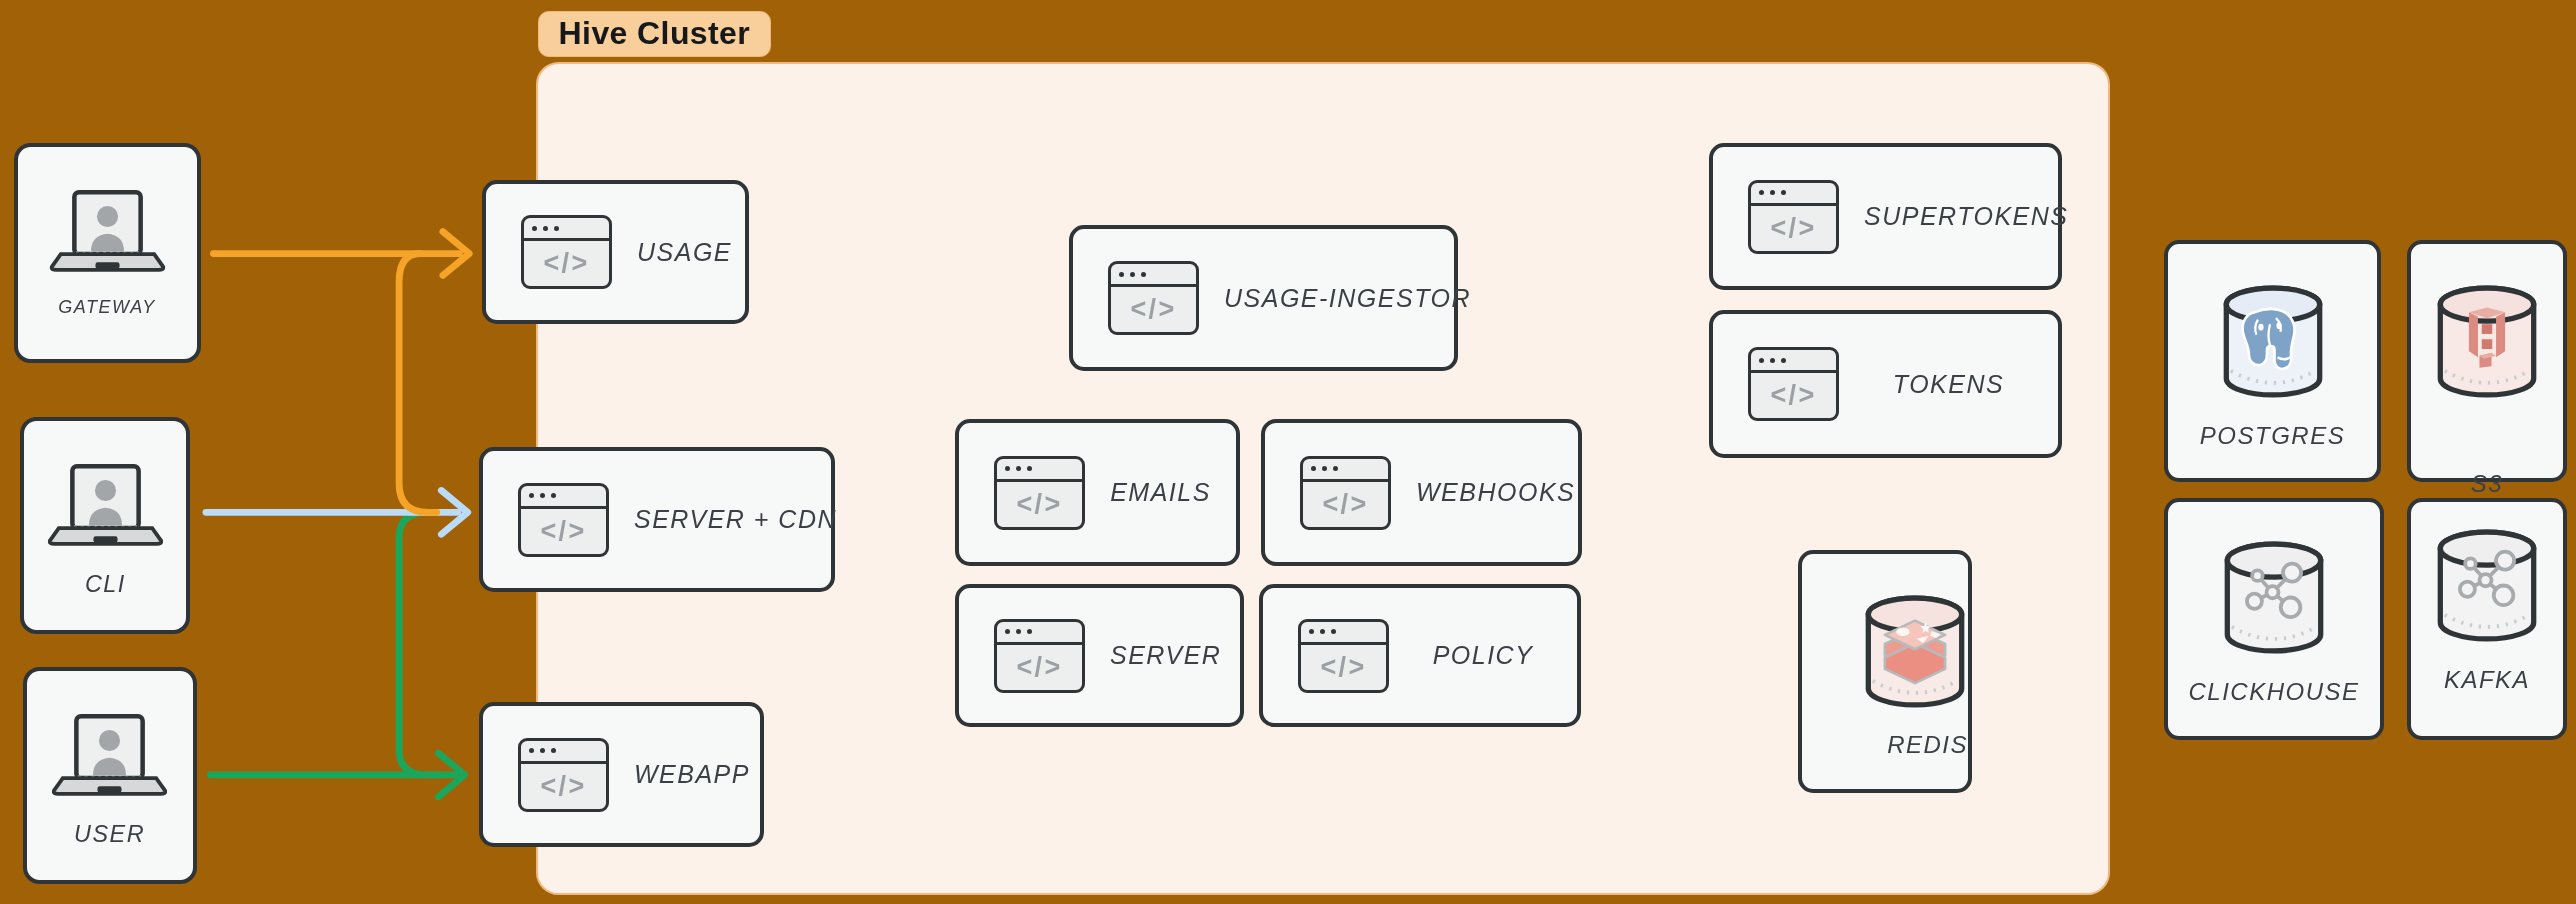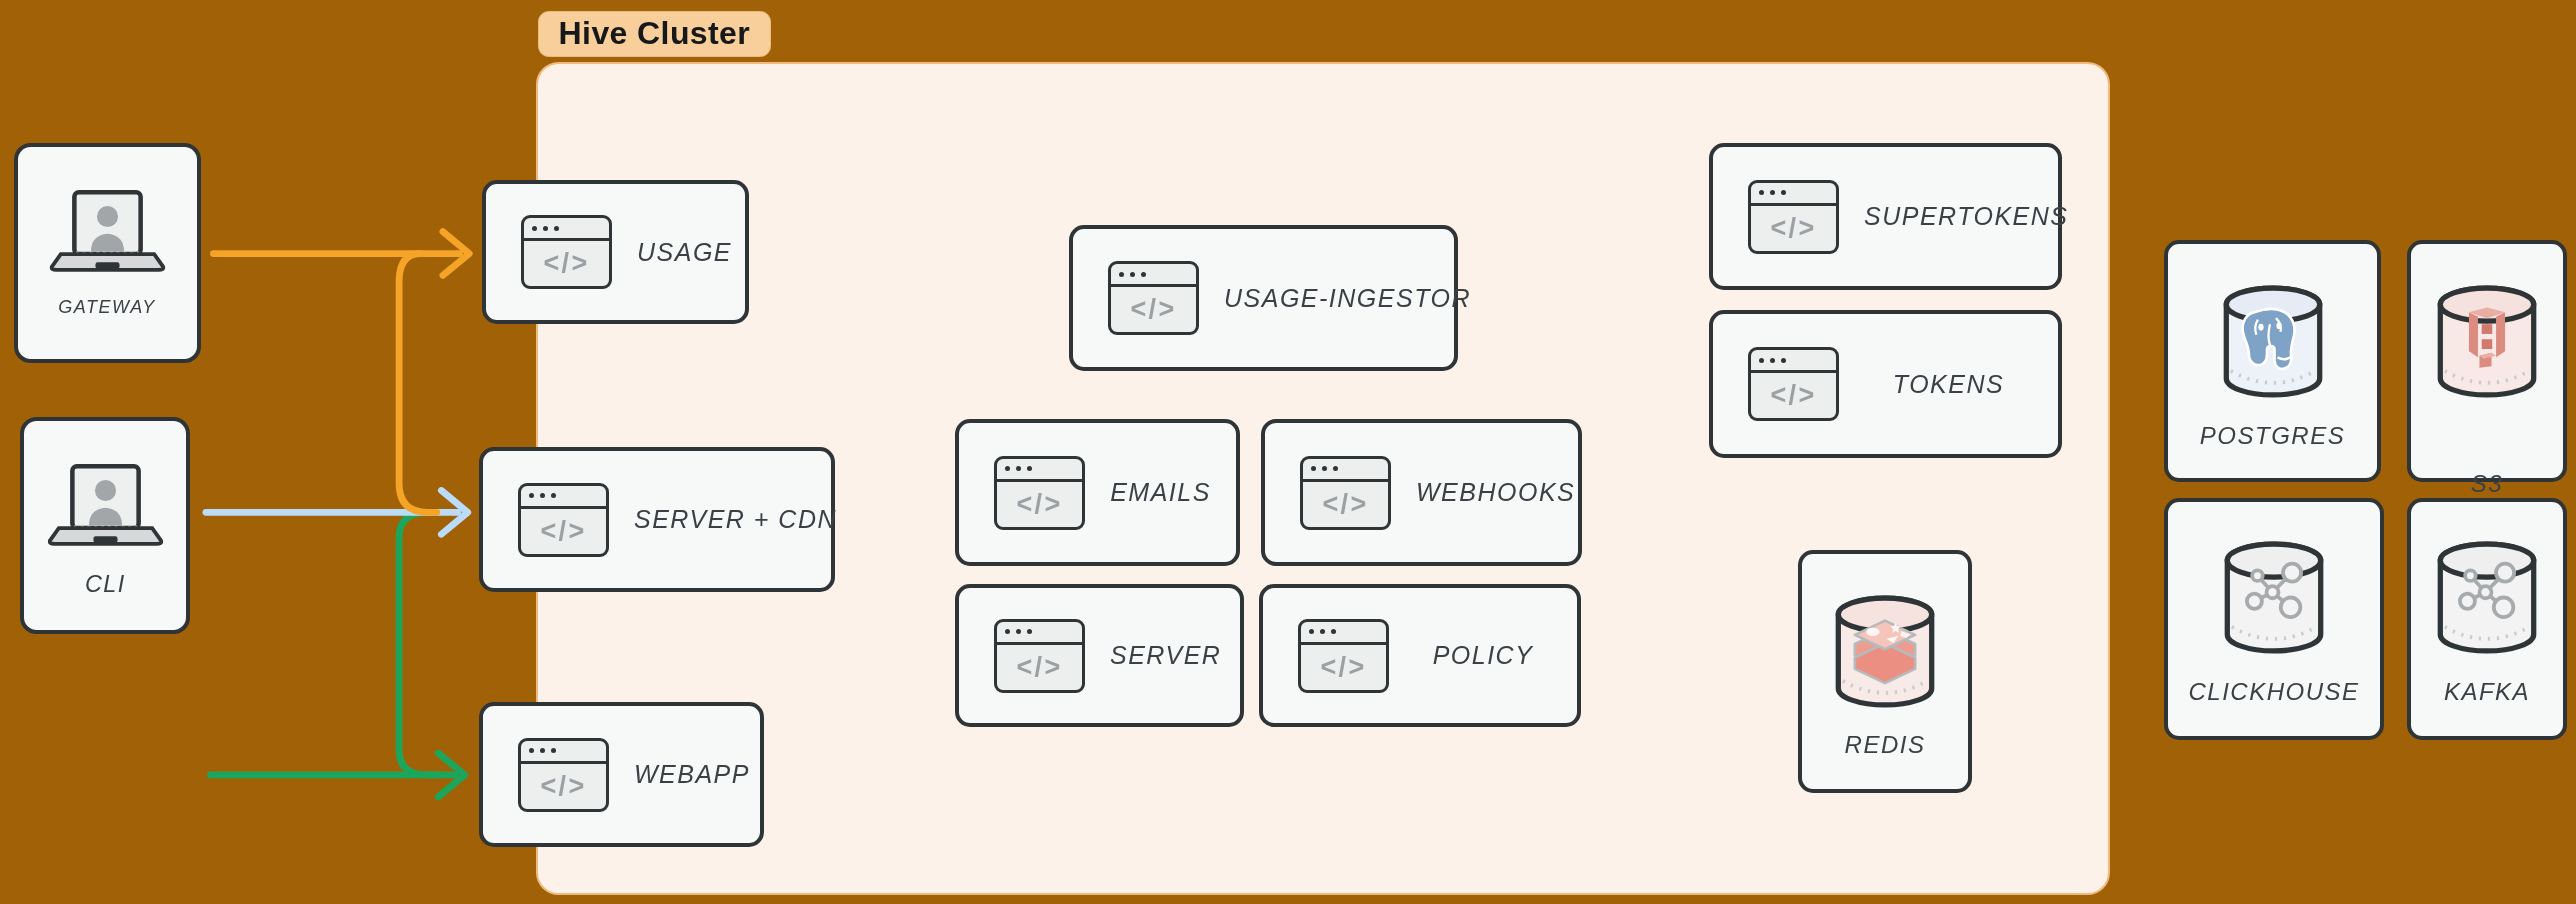--- a/index.html
+++ b/index.html
@@ -77,20 +77,33 @@
         <circle cx="83" cy="36" r="14" fill="#A2A6A9"></circle>
         <path d="M61 83 Q61 61 83 59 Q105 61 105 83 Z" fill="#A2A6A9"></path>
         <line x1="41" y1="84" x2="125" y2="84" stroke="#C6C9CA" stroke-width="3" stroke-dasharray="4 5"></line>
         <path d="M21 86 L145 86 L157 103 Q158 107 151 107 L15 107 Q8 107 9 103 Z" fill="#D6D8D9" stroke="#2F3437" stroke-width="5"></path>
         <rect x="67" y="97" width="32" height="8" rx="3" fill="#2F3437"></rect>
       </svg>
     </span>
     <span class="svc-label" style="font-size:23.4px;">CLI</span>
   </div>
 
+  <div class="node col" style="left:22.6px;top:667px;width:174px;height:217px;border-radius:16.6px;">
+    <span class="icon-wrap">
+      <svg width="125" height="85" viewBox="0 0 166 112">
+        <rect x="39" y="4" width="88" height="82" rx="6" fill="#EEF0F0" stroke="#2F3437" stroke-width="6"></rect>
+        <circle cx="83" cy="36" r="14" fill="#A2A6A9"></circle>
+        <path d="M61 83 Q61 61 83 59 Q105 61 105 83 Z" fill="#A2A6A9"></path>
+        <line x1="41" y1="84" x2="125" y2="84" stroke="#C6C9CA" stroke-width="3" stroke-dasharray="4 5"></line>
+        <path d="M21 86 L145 86 L157 103 Q158 107 151 107 L15 107 Q8 107 9 103 Z" fill="#D6D8D9" stroke="#2F3437" stroke-width="5"></path>
+        <rect x="67" y="97" width="32" height="8" rx="3" fill="#2F3437"></rect>
+      </svg>
+    </span>
+    <span class="svc-label" style="font-size:23.4px;">USER</span>
+  </div>
 
   <div class="node svc" style="left:482px;top:180px;width:267px;height:144px;">
     <span class="cw">
       <span class="cw-bar">
           <i></i>
           <i></i>
           <i></i>
         </span>
       <span class="cw-glyph">&lt;/&gt;</span>
     </span>
@@ -198,21 +211,21 @@
       <span class="cw-bar">
           <i></i>
           <i></i>
           <i></i>
         </span>
       <span class="cw-glyph">&lt;/&gt;</span>
     </span>
     <span class="svc-label">TOKENS</span>
   </div>
 
-  <div class="node col" style="left:1798px;top:550px;width:174px;height:243px;padding-top:38px;gap:16.6px;">
+  <div class="node col" style="left:1798px;top:550px;width:174px;height:243px;padding-top:38px;gap:16.6px;align-items:flex-end;">
     <span class="icon-wrap">
       <svg width="106" height="119" viewBox="0 0 140 158">
         <path d="M8 30 A62 22 0 0 1 132 30 L132 128 A62 22 0 0 1 8 128 Z" fill="#F8EAE7" stroke="#2F3437" stroke-width="7"></path>
         <ellipse cx="70" cy="30" rx="62" ry="22" fill="#F6E3DF" stroke="#2F3437" stroke-width="7"></ellipse>
         <path d="M14 118 Q70 150 126 118" fill="none" stroke="#C9CCCE" stroke-width="5" stroke-dasharray="3 9"></path>
         <g stroke="#B6BABC" stroke-width="3.5" stroke-linejoin="round">
           <polygon points="70,50 110,69 110,84 70,103 30,84 30,69" fill="#EE9C90"></polygon>
           <polygon points="70,68 110,87 110,102 70,121 30,102 30,87" fill="#EC8F83"></polygon>
           <polygon points="70,38 110,57 70,76 30,57" fill="#F5C4BA"></polygon>
         </g>
@@ -282,21 +295,21 @@
           <circle cx="94" cy="46" r="12" fill="#F3F3F3"></circle>
           <circle cx="44" cy="84" r="10" fill="#F3F3F3"></circle>
           <circle cx="92" cy="92" r="13" fill="#F3F3F3"></circle>
           <circle cx="68" cy="72" r="8" fill="#F3F3F3"></circle>
         </g>
       </svg>
     </span>
     <span class="svc-label" style="font-size:24px;">CLICKHOUSE</span>
   </div>
 
-  <div class="node col" style="left:2407px;top:498px;width:160px;height:242px;padding-top:36px;gap:18px;">
+  <div class="node col" style="left:2407px;top:498px;width:160px;height:242px;padding-top:24px;gap:18px;">
     <span class="icon-wrap">
       <svg width="106" height="119" viewBox="0 0 140 158">
         <path d="M8 30 A62 22 0 0 1 132 30 L132 128 A62 22 0 0 1 8 128 Z" fill="#F3F3F3" stroke="#2F3437" stroke-width="7"></path>
         <ellipse cx="70" cy="30" rx="62" ry="22" fill="#EFEFEF" stroke="#2F3437" stroke-width="7"></ellipse>
         <path d="M14 118 Q70 150 126 118" fill="none" stroke="#C9CCCE" stroke-width="5" stroke-dasharray="3 9"></path>
         <g stroke="#A8ABAD" stroke-width="5" fill="none">
           <line x1="68" y1="72" x2="48" y2="50"></line>
           <line x1="68" y1="72" x2="94" y2="46"></line>
           <line x1="68" y1="72" x2="44" y2="84"></line>
           <line x1="68" y1="72" x2="92" y2="92"></line>

